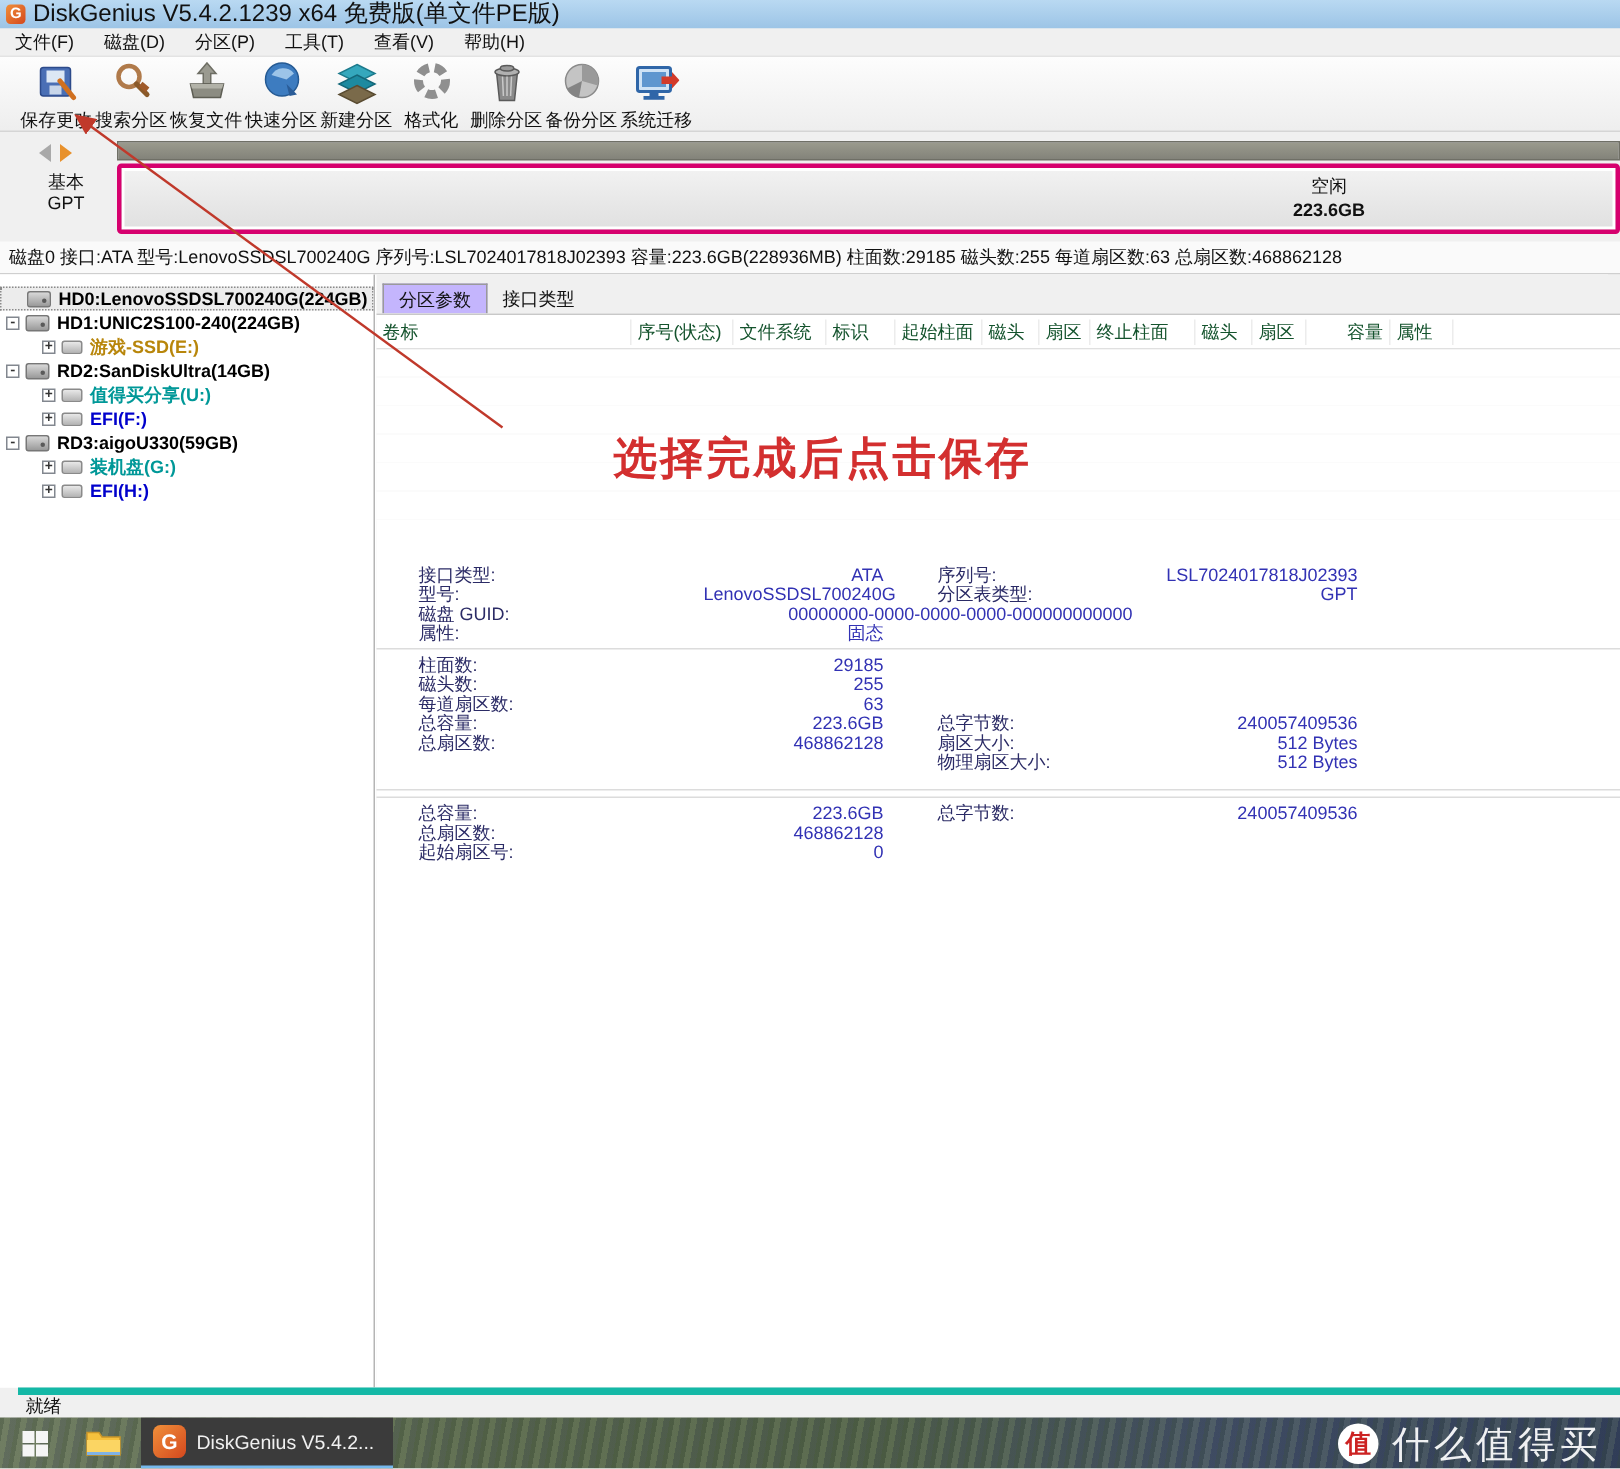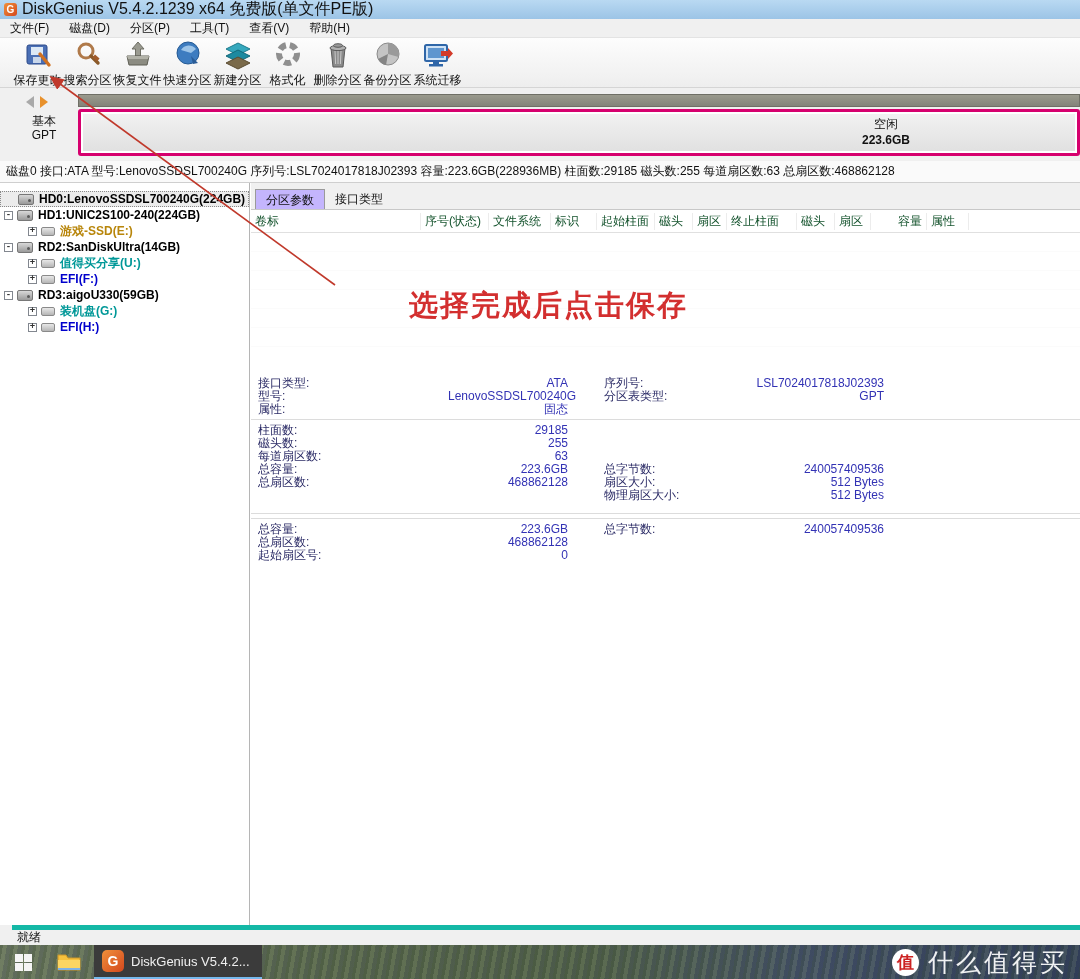--- a/index.html
+++ b/index.html
@@ -70,21 +70,21 @@
   .content { position:absolute; left:0; top:26px; width:829px; height:716px; background:#fff; border-top:1px solid #c8c8c8; }
 
   .thead { display:flex; height:23px; border-bottom:1px solid #e0e0e0; align-items:center; color:#14532d; }
   .th { padding:0 4px; border-right:1px solid #ececec; text-align:left; white-space:nowrap; overflow:hidden; }
   .th.left { text-align:left; } .th.right { text-align:right; }
   .emptyrows { height:114px; background:repeating-linear-gradient(#ffffff 0 18px, #fbfbfb 18px 19px); }
 
   .annotation { position:absolute; left:158px; top:76px; font-size:29px; font-weight:bold; color:#d32f2f; letter-spacing:2px; white-space:nowrap; }
 
   .details { position:absolute; left:0; top:167px; width:829px; }
-  .drow { display:grid; grid-template-columns:190px 120px 36px 130px 150px; padding-left:7px; height:13px; line-height:13px; font-size:12px; }
+  .drow { display:grid; grid-template-columns:190px 120px 36px 130px 150px; padding-left:28px; height:13px; line-height:13px; font-size:12px; }
   .dl { color:#2b2b66; } 
   .dv { color:#3232b4; text-align:right; }
   .dv.span3 { grid-column:2 / span 3; }
   .sep { border-top:1px solid #dcdcdc; margin:3px 0 4px 0; }
   .gap8 { height:8px; }
 
   
   .statusbar { position:absolute; left:12px; top:925px; width:1080px; height:20px; background:#f0f0f0;
     border-top:5px solid #14b8a6; display:flex; align-items:center; padding-left:5px; color:#111; }
 
@@ -311,20 +311,25 @@
             <span class="dv">LSL7024017818J02393</span>
           </div>
         <div class="drow">
             <span class="dl">型号:</span>
             <span class="dv">LenovoSSDSL700240G</span>
             <span></span>
             <span class="dl">分区表类型:</span>
             <span class="dv">GPT</span>
           </div>
         <div class="drow">
+            <span class="dl">磁盘 GUID:</span>
+            <span class="dv span3">00000000-0000-0000-0000-000000000000</span>
+            <span class="dv"></span>
+          </div>
+        <div class="drow">
             <span class="dl">属性:</span>
             <span class="dv">固态</span>
           </div>
         <div class="sep"></div>
 
         <div class="drow">
             <span class="dl">柱面数:</span>
             <span class="dv">29185</span>
           </div>
         <div class="drow">

